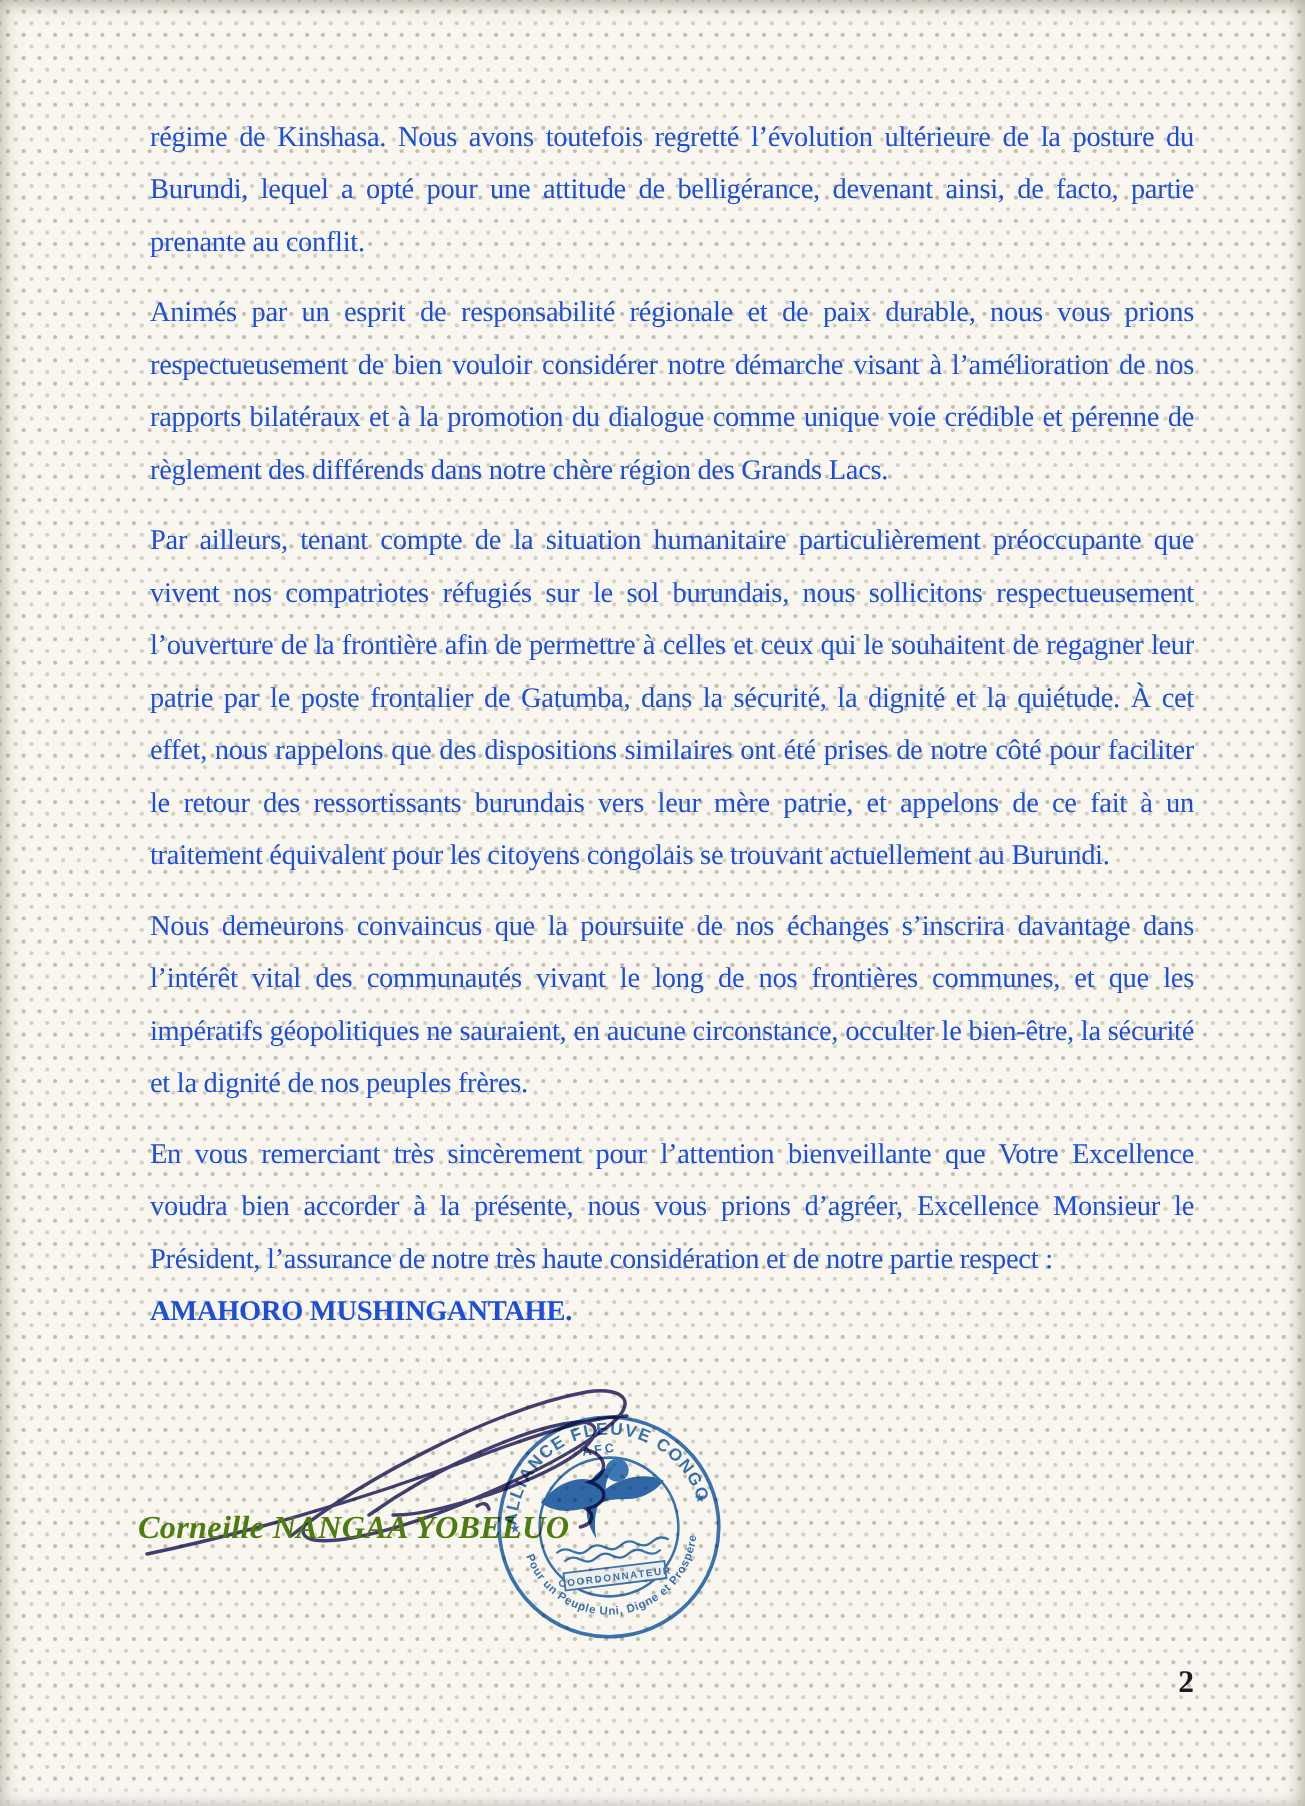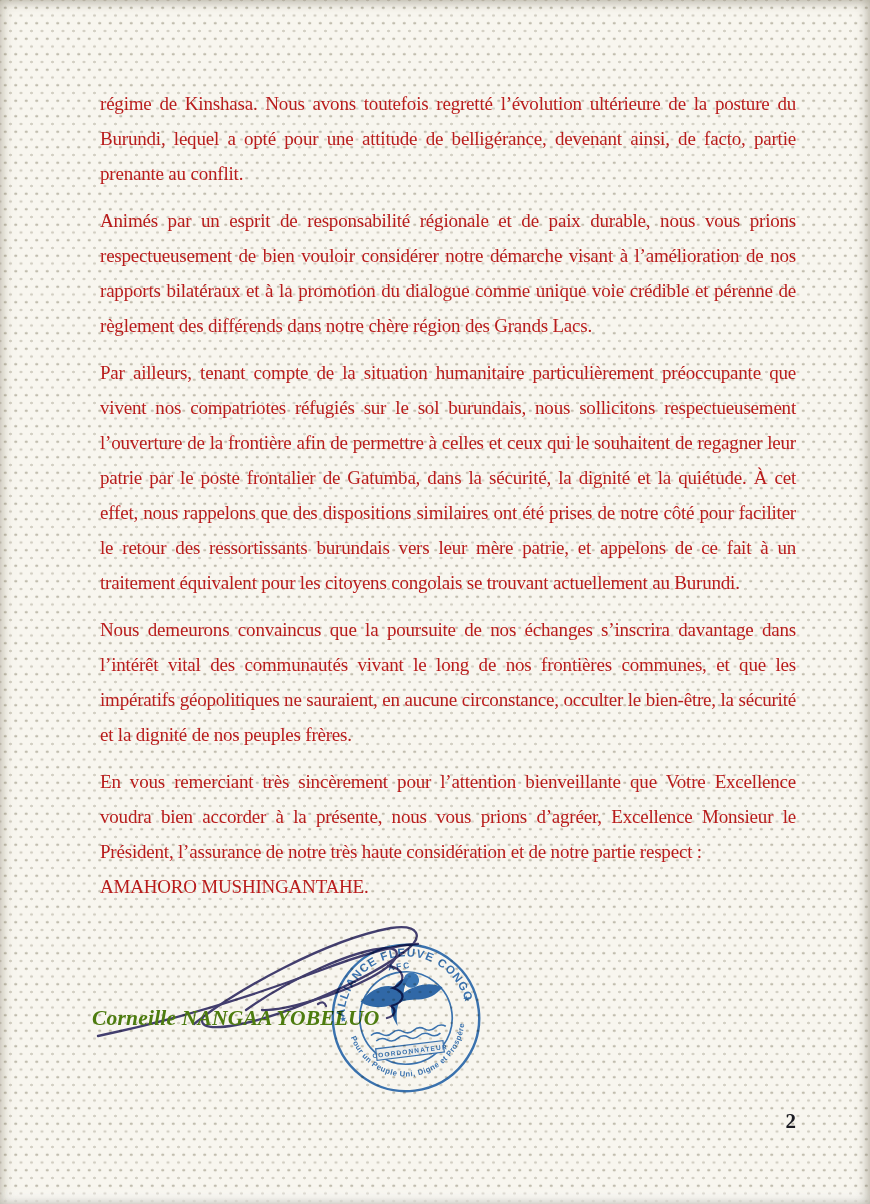--- a/index.html
+++ b/index.html
@@ -19,27 +19,27 @@
       inset 0 0 16px rgba(125,118,98,.28),
       inset -4px 0 9px rgba(125,118,98,.22),
       inset 3px 0 8px rgba(140,134,115,.16),
       inset 0 4px 9px rgba(150,144,124,.14);
   }
   .bottom-fade{
     position:absolute;left:0;right:0;bottom:0;height:16px;z-index:8;pointer-events:none;
     background:linear-gradient(to bottom, rgba(255,255,255,0), rgba(255,255,255,.85));
   }
   .letter{
-    position:absolute;left:100px;top:86px;width:696px;
+    position:absolute;left:100px;top:74px;width:696px;
     font-size:19px;line-height:35px;letter-spacing:-0.2px;
-    color:#b91c1c;text-align:justify;
+    color:#1d4ed8;text-align:justify;
   }
   .letter p{margin:0 0 12px;}
   .letter p.tight{margin-bottom:0;}
-  .letter p.salutation{margin:0;text-align:left;}
+  .letter p.salutation{margin:0;text-align:left;font-weight:bold;}
   .sig-ink{
     position:absolute;left:86px;top:906px;width:420px;height:160px;
     mix-blend-mode:multiply;z-index:3;
   }
   .signatory{
     position:absolute;left:92px;top:1006px;z-index:4;
     font-style:italic;font-weight:bold;font-size:21.5px;letter-spacing:.2px;
     color:#4d7c0f;
   }
   .stamp{

